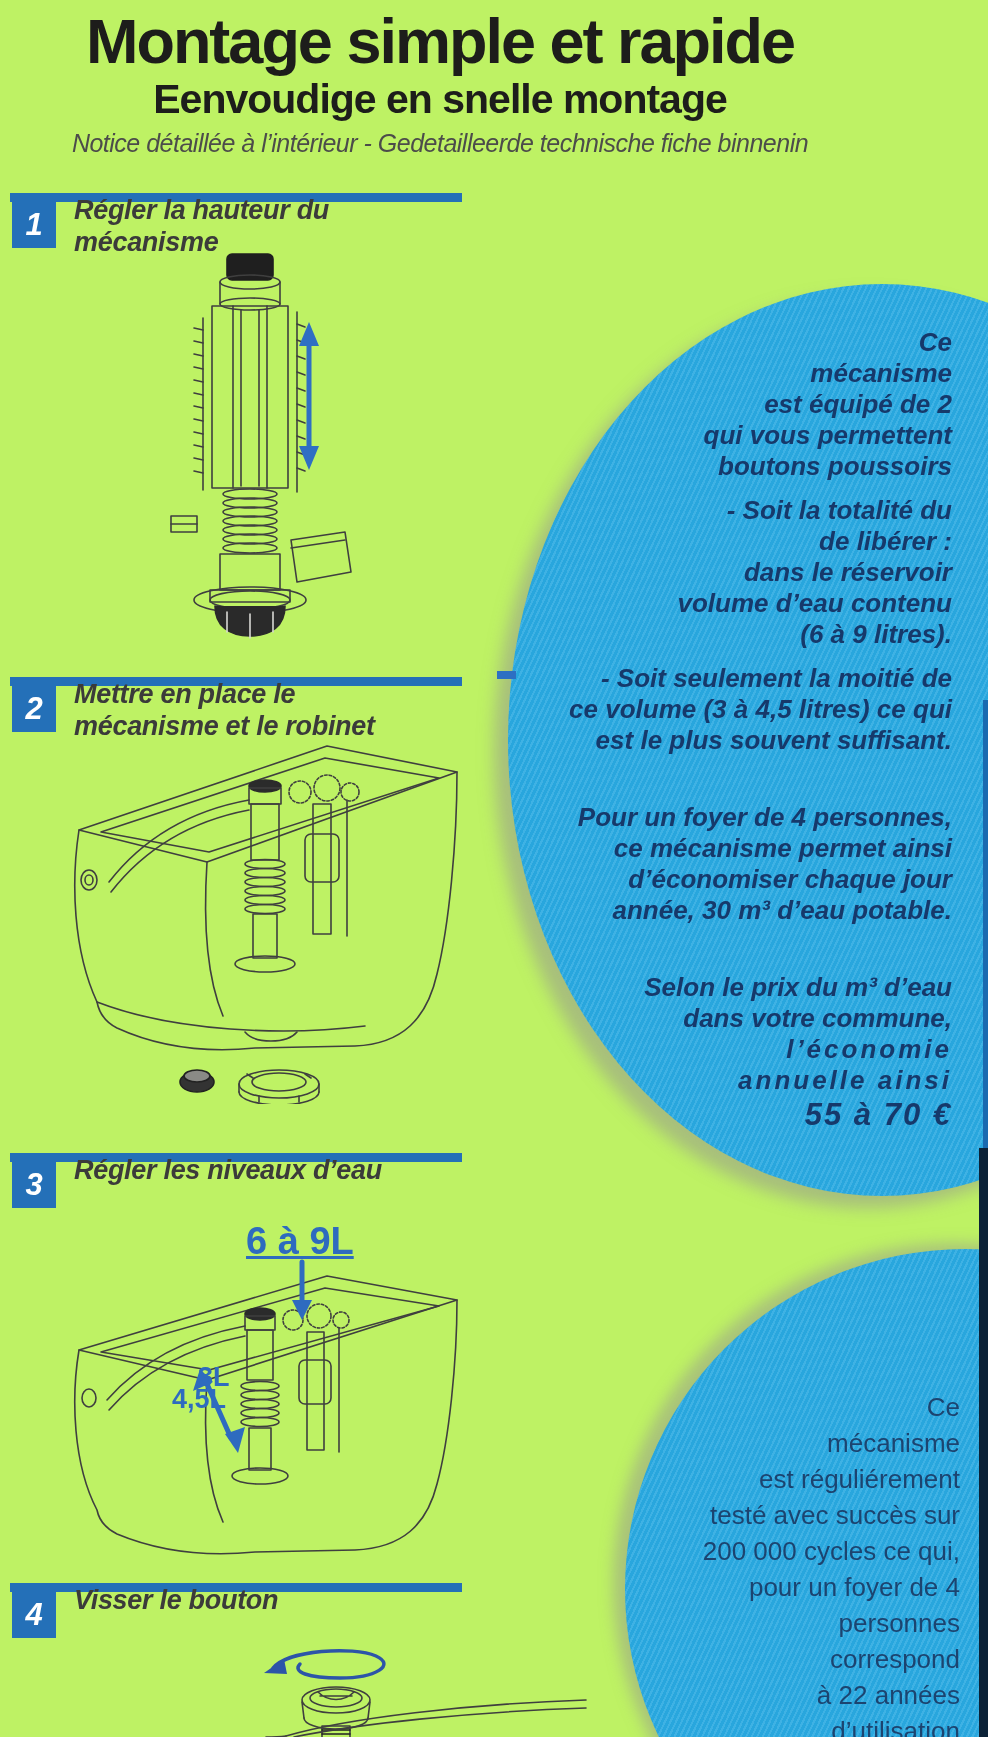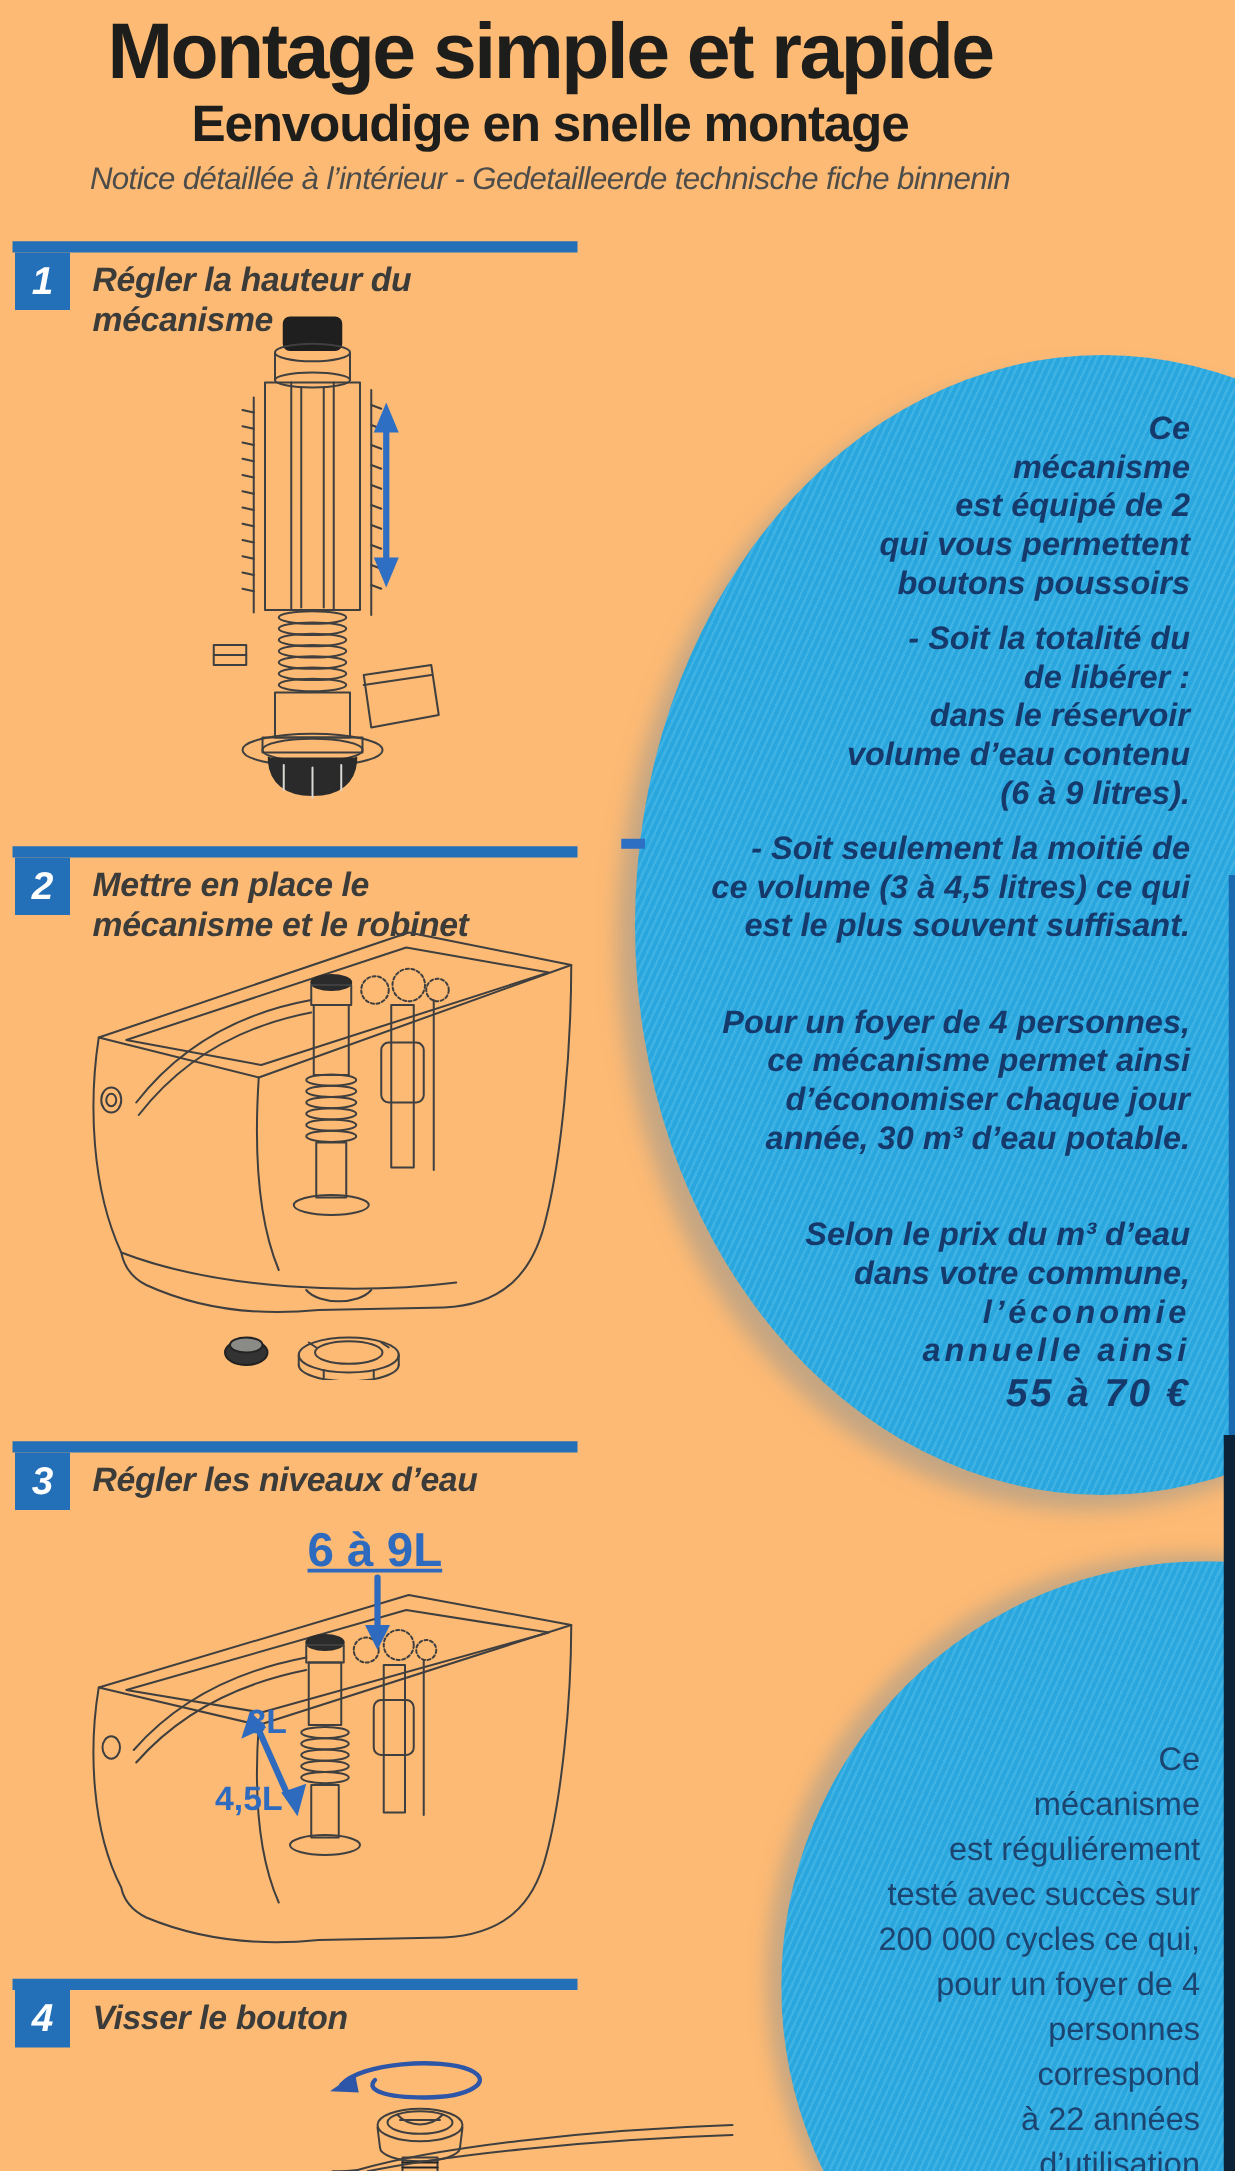--- a/index.html
+++ b/index.html
@@ -1,35 +1,35 @@
 <!DOCTYPE html>
 <html><head>
 <meta charset="utf-8">
 <style>
   html,body{margin:0;padding:0;background:#8a8a8a;}
   .page{
     position:relative;width:988px;height:1737px;margin:0 auto;
-    background:#fdba74;overflow:hidden;
+    background:#bef264;overflow:hidden;
     font-family:"Liberation Sans",sans-serif;
   }
   
   .header{position:absolute;left:0;top:8px;width:880px;text-align:center;}
   .title{font-size:63px;font-weight:bold;color:#1d1d1b;letter-spacing:-2px;line-height:66px;}
   .subtitle{font-size:41px;font-weight:bold;color:#1d1d1b;letter-spacing:-1px;line-height:46px;margin-top:2px;}
   .tagline{font-size:25px;font-style:italic;color:#4c4c4a;margin-top:7px;letter-spacing:-0.5px;}
   
   .step{position:absolute;left:10px;width:470px;}
   .step-bar{height:9px;background:#2470b8;width:452px;}
   .step-num{
     position:absolute;left:2px;top:9px;width:44px;height:46px;background:#2470b8;
     color:#ffffff;font-weight:bold;font-style:italic;font-size:31px;
     display:flex;align-items:center;justify-content:center;
   }
   .step-label{
-    position:absolute;left:64px;top:15px;font-size:27px;font-weight:bold;font-style:italic;
+    position:absolute;left:64px;top:1px;font-size:27px;font-weight:bold;font-style:italic;
     color:#3b3b3a;line-height:32px;width:400px;letter-spacing:-0.3px;
   }
   
   .bubble-main{
     position:absolute;left:508px;top:284px;width:748px;height:912px;border-radius:50%;
     background:#29a9e1;
     background-image:repeating-linear-gradient(115deg,rgba(255,255,255,0.10) 0 2px,rgba(0,0,0,0.015) 2px 5px);
     box-shadow:-14px 12px 16px rgba(150,150,143,0.55);
   }
   .bubble-secondary{
@@ -209,21 +209,21 @@
       <line x1="247" y1="10" x2="247" y2="52" stroke="#2e6bbf" stroke-width="5"></line>
       <polygon points="247,68 237,48 257,48" fill="#2e6bbf" stroke="none"></polygon>
       <line x1="152" y1="132" x2="176" y2="186" stroke="#2e6bbf" stroke-width="5"></line>
       <polygon points="145,117 138,139 158,130" fill="#2e6bbf" stroke="none"></polygon>
       <polygon points="183,201 170,182 190,175" fill="#2e6bbf" stroke="none"></polygon>
     </svg>
   </div>
 
   <div class="lvl-label lvl-big" style="left:246px;top:1220px;">6 à 9L</div>
   <div class="lvl-label" style="left:198px;top:1362px;">3L</div>
-  <div class="lvl-label" style="left:172px;top:1424px;">4,5L</div>
+  <div class="lvl-label" style="left:172px;top:1384px;">4,5L</div>
 
   <div class="diagram" style="left:168px;top:1640px;">
     <svg width="420" height="97" viewBox="0 0 420 97" fill="none" stroke="#3f3f3f" stroke-width="1.6" stroke-linecap="round" stroke-linejoin="round">
       <path d="M105,28 C120,10 185,6 208,16 C228,25 208,38 172,38 C140,38 124,32 132,24" stroke="#2d55a8" stroke-width="3.5"></path>
       <polygon points="96,33 116,19 119,34" fill="#2d55a8" stroke="none"></polygon>
       <ellipse cx="168" cy="60" rx="34" ry="13"></ellipse>
       <ellipse cx="168" cy="58" rx="26" ry="9"></ellipse>
       <path d="M150,52 C160,62 176,62 186,52 M152,56 L184,56"></path>
       <path d="M134,62 L136,78 M202,62 L200,78"></path>
       <path d="M136,78 A32,11 0 0 0 200,78"></path>

